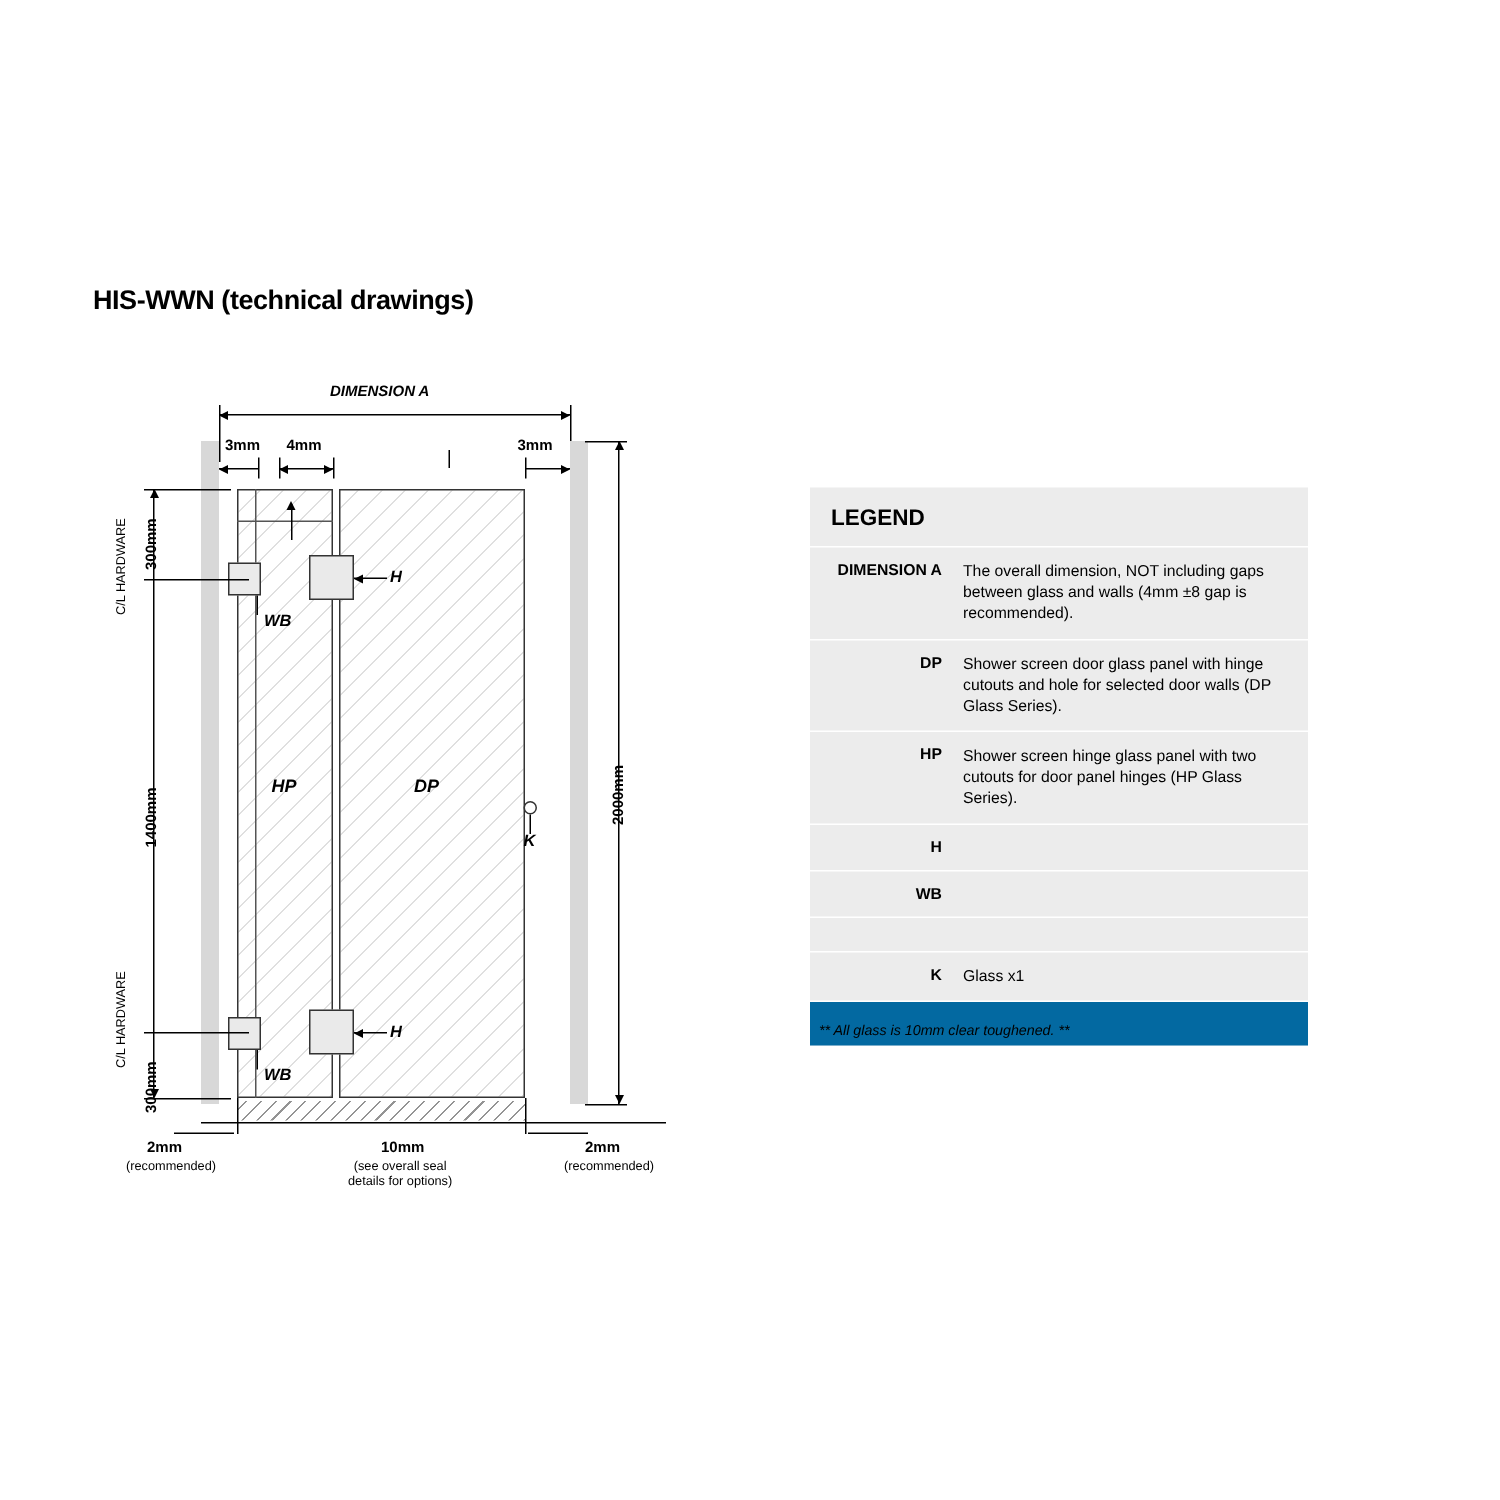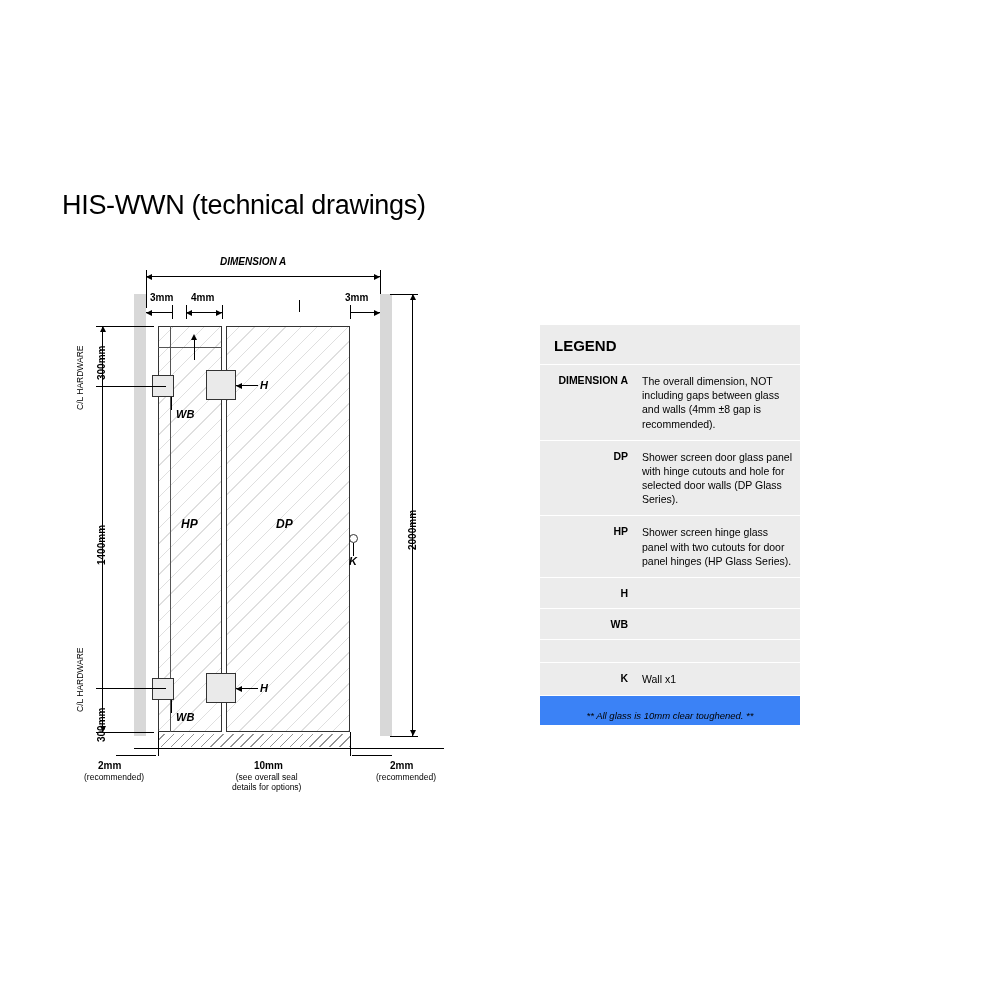--- a/index.html
+++ b/index.html
@@ -13,22 +13,22 @@
     position: relative;
     font-family: "Liberation Sans", sans-serif;
     color: #000000;
     overflow: hidden;
   }
 
   #page-title {
     position: absolute;
     left: 62px;
     top: 190px;
-    font-size: 27px;
-    font-weight: normal;
+    font-size: 18px;
+    font-weight: bold;
     letter-spacing: -0.3px;
     white-space: nowrap;
   }
 
   
   .drawing {
     position: absolute;
     left: 60px;
     top: 250px;
     width: 420px;
@@ -116,21 +116,21 @@
   .arr-l { border-top: 3px solid transparent; border-bottom: 3px solid transparent; border-right: 6px solid #000; }
   .arr-r { border-top: 3px solid transparent; border-bottom: 3px solid transparent; border-left: 6px solid #000; }
   .arr-u { border-left: 3px solid transparent; border-right: 3px solid transparent; border-bottom: 6px solid #000; }
   .arr-d { border-left: 3px solid transparent; border-right: 3px solid transparent; border-top: 6px solid #000; }
 
   
   .legend {
     position: absolute;
     left: 540px;
     top: 325px;
-    width: 260px;
+    width: 332px;
     background: #ececec;
   }
   .legend-title {
     font-size: 15px;
     font-weight: bold;
     padding: 12px 14px 10px 14px;
     border-bottom: 1px solid #ffffff;
   }
   .legend-row {
     display: flex;
@@ -154,25 +154,24 @@
     line-height: 1.35;
     box-sizing: border-box;
     white-space: pre-line;
   }
   .legend-row.wide .val {
     white-space: nowrap;
   }
   .legend-row.tall { min-height: 40px; }
   .legend-row.spacer { min-height: 22px; }
   .legend-note {
-    text-align: center;
     font-size: 9.5px;
     font-style: italic;
     padding: 14px 6px 4px 6px;
-    background: #3b82f6;
+    background: #0369a1;
   }
 </style>
 </head>
 <body>
 
 <div id="page-title">HIS-WWN (technical drawings)</div>
 
 <div class="drawing">
 
   <div class="lbl ital-bold" style="left:160px; top:6px;">DIMENSION A</div>
@@ -303,17 +302,17 @@
     <div class="key">WB</div>
   </div>
 
   <div class="legend-row spacer">
     <div class="key"></div>
     <div class="val"></div>
   </div>
 
   <div class="legend-row">
     <div class="key">K</div>
-    <div class="val">Wall x1</div>
+    <div class="val">Glass x1</div>
   </div>
 
   <div class="legend-note">** All glass is 10mm clear toughened. **</div>
 </div>
 
 </body></html>

